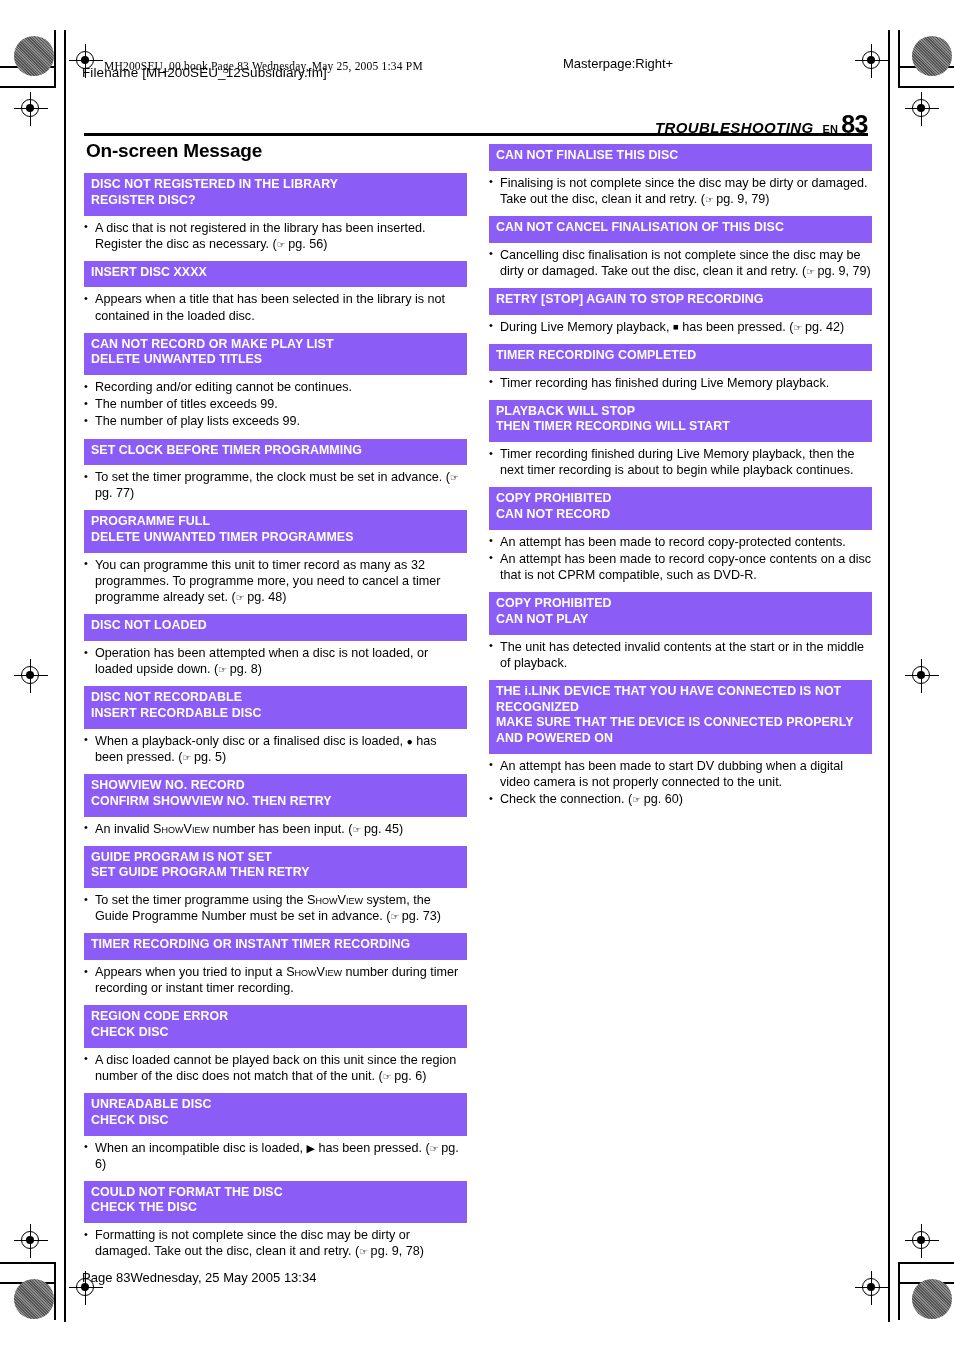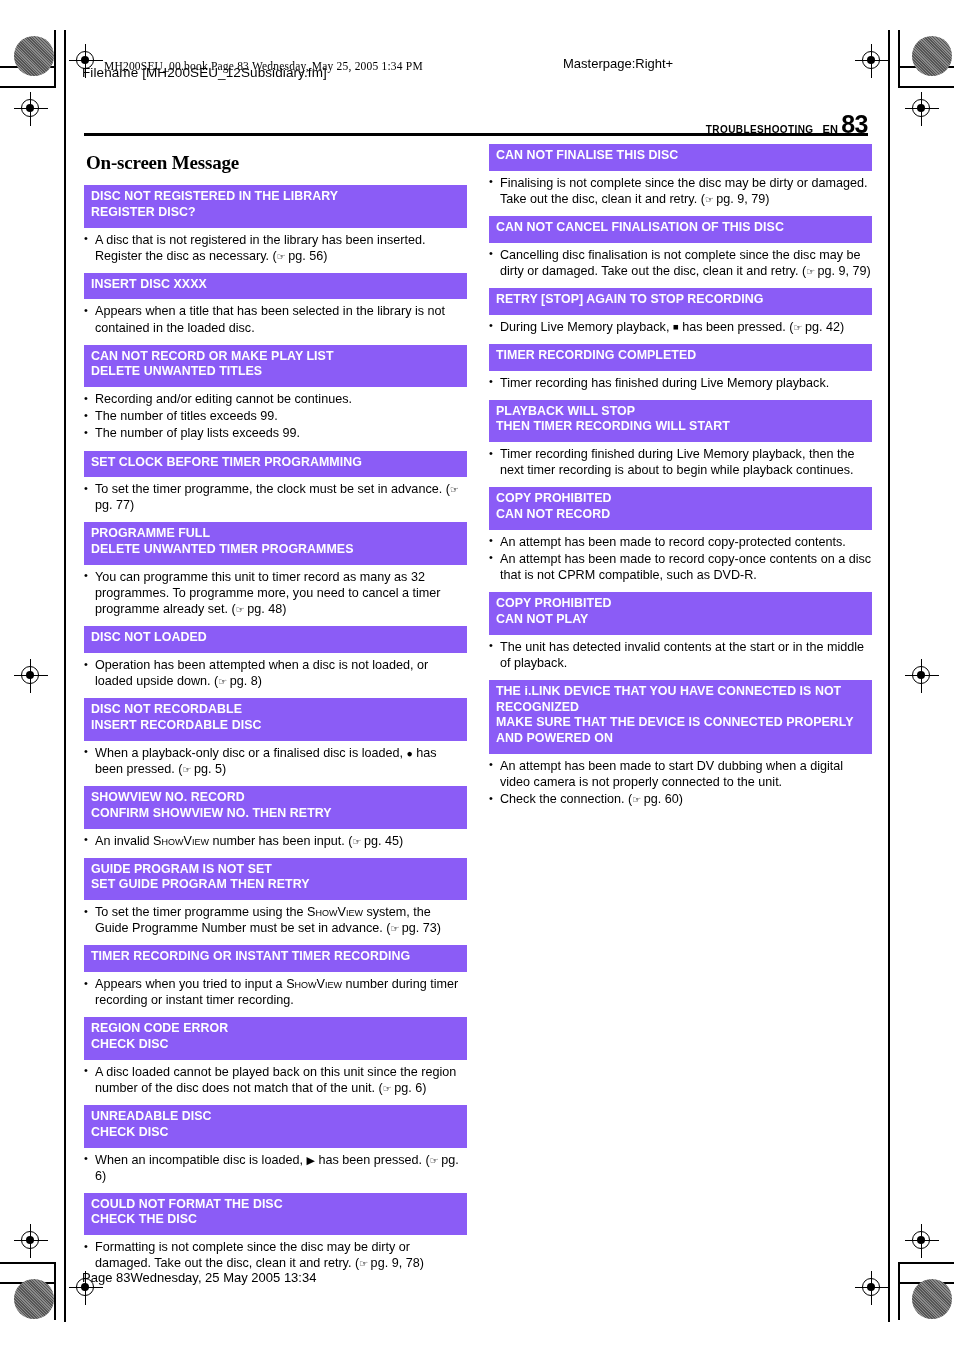--- a/index.html
+++ b/index.html
@@ -38,35 +38,35 @@
     font-family:"Liberation Serif", serif;letter-spacing:.2px;
   }
   .masterpage{
     position:absolute;left:563px;top:56px;font-size:13px;
   }
 
   
   .runhead{position:absolute;right:86px;top:110px;text-align:right;
            white-space:nowrap;}
   .runhead .rh-title{
-    font-size:10px;font-weight:bold;letter-spacing:.4px;
+    font-size:15px;font-weight:bold;font-style:italic;letter-spacing:.4px;
     vertical-align:baseline;
   }
   .runhead .rh-en{font-size:11px;font-weight:bold;margin-left:9px;letter-spacing:.2px;}
   .runhead .rh-pg{font-size:25px;font-weight:bold;margin-left:3px;letter-spacing:-.5px;}
   .headrule{position:absolute;left:84px;top:133px;width:784px;height:2.6px;background:#000;}
 
   
   .col{position:absolute;top:140px;width:383px;}
   .col-left{left:84px;}
   .col-right{left:489px;top:144px;}
 
   h1.section{
-    font-size:19px;font-weight:bold;margin:12px 0 11px 2px;letter-spacing:-.2px;
-    font-family:Liberation Serif, serif;font-stretch:condensed;
+    font-size:19px;font-weight:bold;margin:0 0 11px 2px;letter-spacing:-.2px;
+    font-family:Liberation Sans, sans-serif;font-stretch:condensed;
   }
 
   .msg{margin:0 0 4px 0;}
   .msg + .msg{margin-top:9px;}
 
   .msgbox{
     background:#8b5cf6;color:#fff;font-weight:bold;font-size:12.4px;
     line-height:1.27;padding:4px 7px 7px 7px;box-sizing:border-box;
     letter-spacing:.05px;
   }

